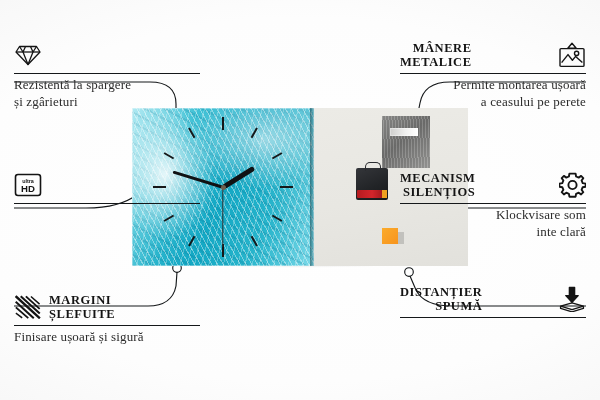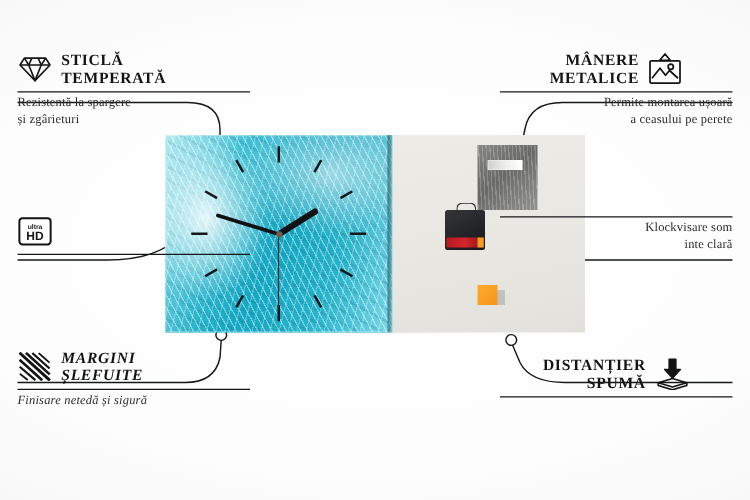--- a/index.html
+++ b/index.html
@@ -45,21 +45,21 @@
   .feature.left  { text-align: left;  }
   .feature.right { text-align: right; }
 
   .f-head {
     display: flex;
     align-items: center;
     gap: 7px;
     min-height: 30px;
   }
   .feature.left  .f-head { justify-content: flex-start; }
-  .feature.right .f-head { justify-content: center; }
+  .feature.right .f-head { justify-content: space-between; }
 
   .f-title {
     font-size: 12.5px;
     font-weight: bold;
     line-height: 1.16;
     letter-spacing: 0.55px;
     text-transform: uppercase;
     color: #141414;
     white-space: pre-line;
   }
@@ -74,31 +74,31 @@
   }
   .f-icon svg { display: block; }
 
   .f-rule {
     height: 0;
     border-top: 1.15px solid #15181a;
     margin: 3px 0 3px 0;
   }
 
   .f-sub {
-    font-size: 10px;
+    font-size: 13px;
     line-height: 1.28;
     color: #2b2b2b;
     letter-spacing: 0.15px;
     white-space: pre-line;
   }
 
   
   #feat-glass    { left: 14px;  top: 40px;  }
   #feat-print    { left: 14px;  top: 170px; }
-  #feat-edges    { left: 14px;  top: 278px; font-style: italic; }
+  #feat-edges    { left: 14px;  top: 292px; }
   #feat-handles  { left: 400px; top: 40px;  }
   #feat-movement { left: 400px; top: 170px; }
   #feat-spacer   { left: 400px; top: 284px; }
 
   
   #product {
     position: absolute;
     left: 132px;
     top: 108px;
     width: 336px;
@@ -399,22 +399,20 @@
       <span class="f-icon">
         <svg width="26" height="24" viewBox="0 0 26 24">
           <g fill="none" stroke="#141414" stroke-width="1.3" stroke-linejoin="round">
             <path d="M4.5 3.5 H21.5 L25 9 L13 21.5 L1 9 Z"></path>
             <path d="M1 9 H25"></path>
             <path d="M4.5 3.5 L8 9 L13 21.5 L18 9 L21.5 3.5"></path>
             <path d="M8 9 L10.5 3.5 M18 9 L15.5 3.5"></path>
           </g>
         </svg>
       </span>
-      <span class="f-title">STICLĂ
-TEMPERATĂ</span>
     </div>
     <div class="f-rule"></div>
     <div class="f-sub">Rezistentă la spargere
 și zgârieturi</div>
   </div>
 
   <div class="feature left" id="feat-print">
     <div class="f-head">
       <span class="f-icon">
         <svg width="28" height="24" viewBox="0 0 28 24">
@@ -439,21 +437,21 @@
             <path d="M1.5 7.5 L18 22.5" stroke-width="2.1"></path>
             <path d="M1.5 13 L12.6 22.5" stroke-width="1.8"></path>
             <path d="M1.5 18.5 L6.6 22.5" stroke-width="1.5"></path>
           </g>
         </svg>
       </span>
       <span class="f-title">MARGINI
 ȘLEFUITE</span>
     </div>
     <div class="f-rule"></div>
-    <div class="f-sub">Finisare netedă și sigură</div>
+    <div class="f-sub">Finisare ușoară și sigură</div>
   </div>
 
   <div class="feature right" id="feat-handles">
     <div class="f-head">
       <span class="f-title">MÂNERE
 METALICE</span>
       <span class="f-icon">
         <svg width="28" height="26" viewBox="0 0 28 26">
           <g fill="none" stroke="#141414" stroke-width="1.4" stroke-linejoin="round">
             <path d="M14 1.2 L18.2 6.2 H9.8 Z"></path>
@@ -463,20 +461,32 @@
           </g>
         </svg>
       </span>
     </div>
     <div class="f-rule"></div>
     <div class="f-sub">Permite montarea ușoară
 a ceasului pe perete</div>
   </div>
 
   <div class="feature right" id="feat-movement">
+    <div class="f-head">
+      <span class="f-title">MECANISM
+SILENȚIOS</span>
+      <span class="f-icon">
+        <svg width="27" height="26" viewBox="0 0 27 26">
+          <g fill="none" stroke="#141414" stroke-width="1.9" stroke-linejoin="round">
+            <path d="M13.5 1.6 l3.1 0 0.5 2.9 2.6 1.1 2.4-1.7 2.2 2.2 -1.7 2.4 1.1 2.6 2.9 0.5 0 3.1 -2.9 0.5 -1.1 2.6 1.7 2.4 -2.2 2.2 -2.4-1.7 -2.6 1.1 -0.5 2.9 -3.1 0 -3.1 0 -0.5-2.9 -2.6-1.1 -2.4 1.7 -2.2-2.2 1.7-2.4 -1.1-2.6 -2.9-0.5 0-3.1 2.9-0.5 1.1-2.6 -1.7-2.4 2.2-2.2 2.4 1.7 2.6-1.1 0.5-2.9 z"></path>
+            <circle cx="13.5" cy="13" r="4.1"></circle>
+          </g>
+        </svg>
+      </span>
+    </div>
     <div class="f-rule"></div>
     <div class="f-sub">Klockvisare som
 inte clară</div>
   </div>
 
   <div class="feature right" id="feat-spacer">
     <div class="f-head">
       <span class="f-title">DISTANȚIER
 SPUMĂ</span>
       <span class="f-icon">

